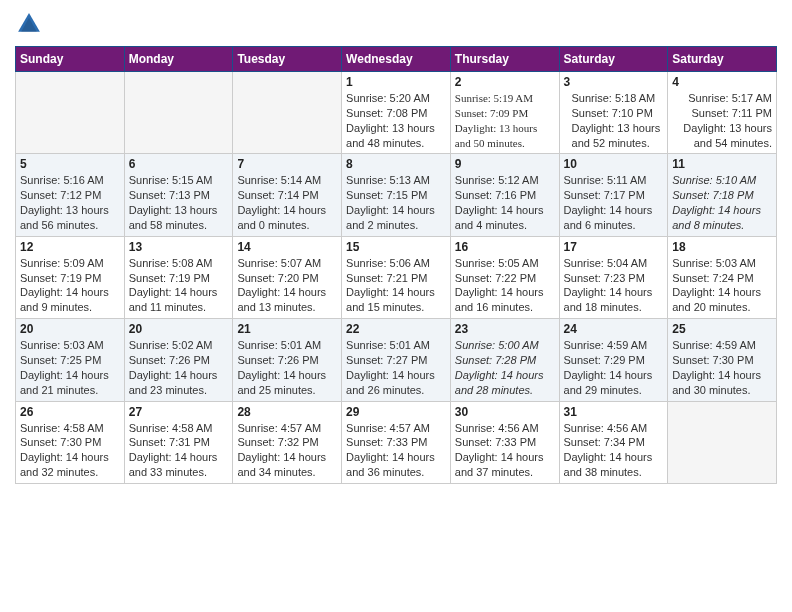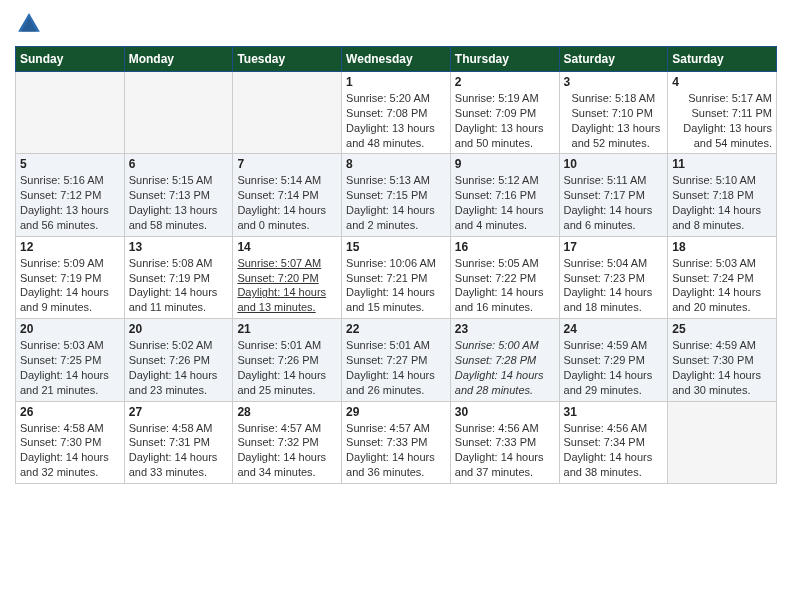--- a/index.html
+++ b/index.html
@@ -49,21 +49,21 @@
     }
     .location {
       font-size: 14px;
       color: #333;
     }
     .calendar {
       width: 100%;
       border-collapse: collapse;
     }
     .calendar th {
-      background: #14532d;
+      background: #701a75;
       color: #fff;
       font-size: 12px;
       font-weight: bold;
       padding: 5px 4px;
       text-align: left;
       border: 1px solid #1a4f8a;
     }
     .calendar td {
       border: 1px solid #ccc;
       vertical-align: top;
@@ -135,21 +135,21 @@
           <td class="empty"></td>
           <td>
             <span class="day-num">1</span>
             <div class="day-info" style="white-space: pre-line;">Sunrise: 5:20 AM
 Sunset: 7:08 PM
 Daylight: 13 hours
 and 48 minutes.</div>
           </td>
           <td>
             <span class="day-num">2</span>
-            <div class="day-info" style="white-space: pre-line;">Sunrise: 5:19 AM
+            <div class="day-info" style="white-space: pre-line; font-family: Liberation Serif, serif;">Sunrise: 5:19 AM
 Sunset: 7:09 PM
 Daylight: 13 hours
 and 50 minutes.</div>
           </td>
           <td>
             <span class="day-num">3</span>
             <div class="day-info" style="white-space: pre-line; margin-left: 8px;">Sunrise: 5:18 AM
 Sunset: 7:10 PM
 Daylight: 13 hours
 and 52 minutes.</div>
@@ -200,21 +200,21 @@
           </td>
           <td>
             <span class="day-num">10</span>
             <div class="day-info" style="white-space: pre-line;">Sunrise: 5:11 AM
 Sunset: 7:17 PM
 Daylight: 14 hours
 and 6 minutes.</div>
           </td>
           <td>
             <span class="day-num">11</span>
-            <div class="day-info" style="white-space: pre-line;">Sunrise: 5:10 AM
+            <div class="day-info" style="white-space: pre-line; font-style: italic;">Sunrise: 5:10 AM
 Sunset: 7:18 PM
 Daylight: 14 hours
 and 8 minutes.</div>
           </td>
         </tr>
         <tr>
           <td>
             <span class="day-num">12</span>
             <div class="day-info" style="white-space: pre-line;">Sunrise: 5:09 AM
 Sunset: 7:19 PM
@@ -223,28 +223,28 @@
           </td>
           <td>
             <span class="day-num">13</span>
             <div class="day-info" style="white-space: pre-line;">Sunrise: 5:08 AM
 Sunset: 7:19 PM
 Daylight: 14 hours
 and 11 minutes.</div>
           </td>
           <td>
             <span class="day-num">14</span>
-            <div class="day-info" style="white-space: pre-line; text-decoration: underline;">Sunrise: 5:07 AM
+            <div class="day-info" style="white-space: pre-line;">Sunrise: 5:07 AM
 Sunset: 7:20 PM
 Daylight: 14 hours
 and 13 minutes.</div>
           </td>
           <td>
             <span class="day-num">15</span>
-            <div class="day-info" style="white-space: pre-line;">Sunrise: 10:06 AM
+            <div class="day-info" style="white-space: pre-line;">Sunrise: 5:06 AM
 Sunset: 7:21 PM
 Daylight: 14 hours
 and 15 minutes.</div>
           </td>
           <td>
             <span class="day-num">16</span>
             <div class="day-info" style="white-space: pre-line;">Sunrise: 5:05 AM
 Sunset: 7:22 PM
 Daylight: 14 hours
 and 16 minutes.</div>

